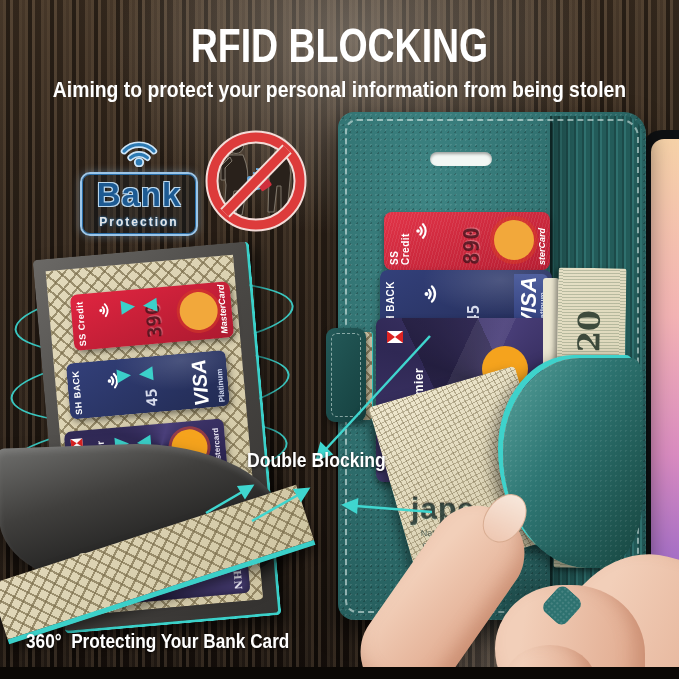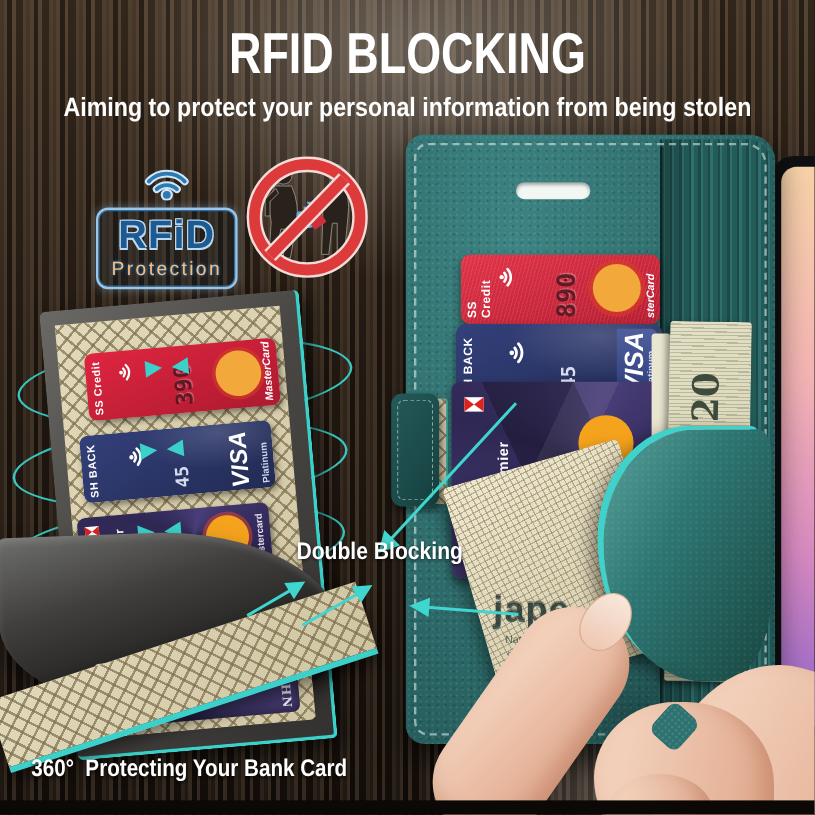--- a/index.html
+++ b/index.html
@@ -25,21 +25,21 @@
   .subtitle{top:77px;left:0;width:679px;text-align:center;color:#fff;font-size:22px;
             font-weight:bold;transform:scaleX(.88);white-space:nowrap;}
 
   
   .rfid-badge{left:80px;top:139px;width:118px;text-align:center;}
   .rfid-frame{margin-top:1px;border:2px solid #9cc6e8;border-radius:10px;padding:2px 4px 5px;
     box-shadow:0 0 0 1px #2a6ea8 inset, 0 0 8px rgba(150,205,255,.35);
     background:rgba(18,38,58,.18);}
   .rfid-word{display:block;font-size:33px;font-weight:bold;color:#1d5a92;letter-spacing:1px;
     text-shadow:-1px -1px 0 #bcd9ef,1px -1px 0 #bcd9ef,-1px 1px 0 #bcd9ef,1px 1px 0 #bcd9ef;}
-  .rfid-sub{display:block;font-size:16px;font-weight:normal;color:#fdba74;letter-spacing:2px;
+  .rfid-sub{display:block;font-size:12px;font-weight:bold;color:#e5e5e5;letter-spacing:2px;
     text-shadow:0 0 3px #2a76b5,0 0 1px #2a76b5;margin-top:1px;}
 
   
   .nopick{left:204px;top:129px;}
 
   
   .mesh-wallet{left:28px;top:246px;width:262px;height:416px;transform:rotate(-5deg);}
   .mesh-panel{left:22px;top:4px;width:214px;height:372px;border-radius:5px;
     background:linear-gradient(135deg,#6b6966 0%,#4a4845 40%,#343230 100%);
     border-right:3px solid #3bd0c9;border-bottom:3px solid #3bd0c9;
@@ -187,21 +187,21 @@
         <path d="M15 20 a13 13 0 0 1 18 0"></path>
           <path d="M8 13 a22 22 0 0 1 32 0"></path>
       </g>
       <g fill="none" stroke="#2d7ab3" stroke-width="3.5" stroke-linecap="round">
         <path d="M15 20 a13 13 0 0 1 18 0"></path>
           <path d="M8 13 a22 22 0 0 1 32 0"></path>
       </g>
       <circle cx="24" cy="25" r="4.5" fill="#2d7ab3" stroke="#cfe7fa" stroke-width="2"></circle>
     </svg>
     <div class="rfid-frame">
-      <span class="rfid-word">RFiD</span>
+      <span class="rfid-word">Bank</span>
       <span class="rfid-sub">Protection</span>
     </div>
   </div>
 
   <svg class="abs nopick" viewBox="0 0 104 104" width="104" height="104">
     <g fill="#29211b" stroke="#90897c" stroke-width="0.8">
       <circle cx="32" cy="17" r="7.5"></circle>
       <path d="M25 26 h14 q7 16 4 32 l-5 28 h-6 l2 -24 h-4 l-4 24 h-6 l2 -30 q-4 -16 3 -30 z"></path>
       <path d="M26 28 l-9 9 v14 h4 v-12 l7 -7 z"></path>
       <circle cx="76" cy="15" r="7"></circle>

